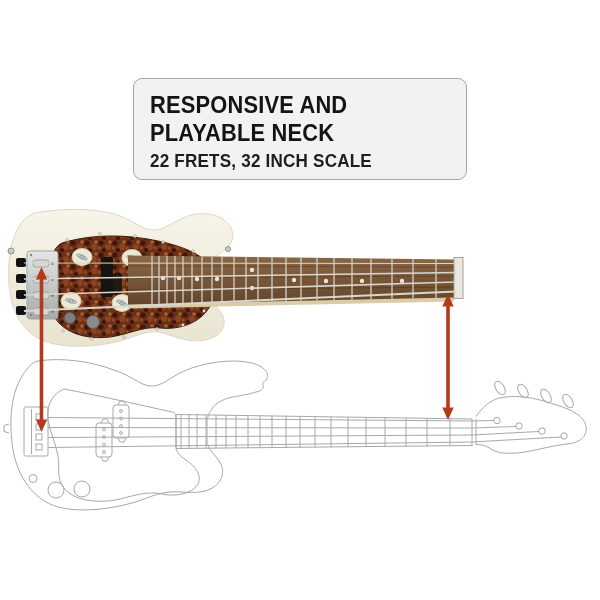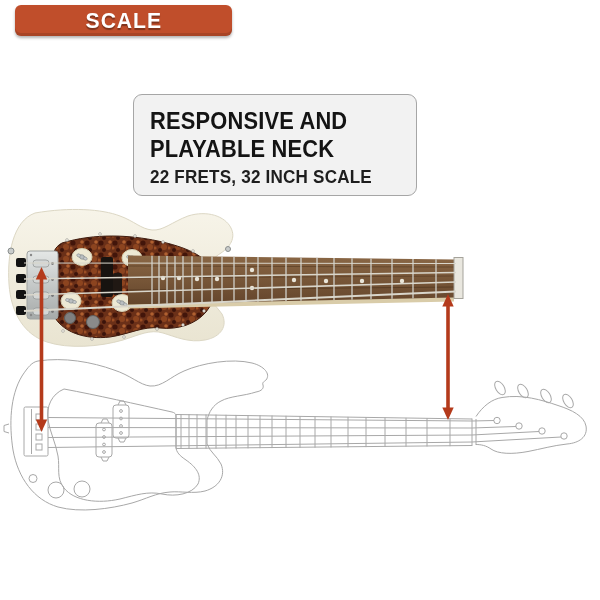--- a/index.html
+++ b/index.html
@@ -12,41 +12,38 @@
     background:#C04E2B;border-radius:6px;
     box-shadow:0 2px 3px rgba(0,0,0,.30), inset 0 -3px 0 rgba(0,0,0,.12);
     display:flex;align-items:center;justify-content:center;
   }
   .badge-label{
     color:#FFFFFF;font-size:22px;font-weight:bold;letter-spacing:1px;
     text-shadow:0 2px 1px rgba(0,0,0,.35);
     transform:scaleX(.96);
   }
   .infobox{
-    position:absolute;left:133px;top:78px;width:284px;height:102px;
+    position:absolute;left:133px;top:78px;width:334px;height:102px;
     background:#F2F2F2;border:1px solid #A6A6A6;border-radius:9px;
-    box-sizing:border-box;padding:12px 16px 0 16px;margin-top:16px;
+    box-sizing:border-box;padding:12px 16px 0 16px;
   }
   .infobox-inner{transform:scaleX(.95);transform-origin:left top;width:106%;}
   .info-title{
     font-size:23px;line-height:28px;font-weight:bold;color:#141414;letter-spacing:.2px;
   }
   .info-subtitle{
     margin-top:3px;font-size:18px;line-height:22px;font-weight:bold;color:#1E1E1E;letter-spacing:.2px;
   }
   .figure-svg{position:absolute;left:0;top:0;}
 </style>
 </head>
 <body>
 
 <div class="stage">
 
-  <div class="badge">
-    <span class="badge-label">SCALE</span>
-  </div>
 
   <div class="infobox">
     <div class="infobox-inner">
       <div class="info-title">RESPONSIVE AND</div>
       <div class="info-title">PLAYABLE NECK</div>
       <div class="info-subtitle">22 FRETS, 32 INCH SCALE</div>
     </div>
   </div>
 
   <svg class="figure-svg" width="600" height="600" viewBox="0 0 600 600">

